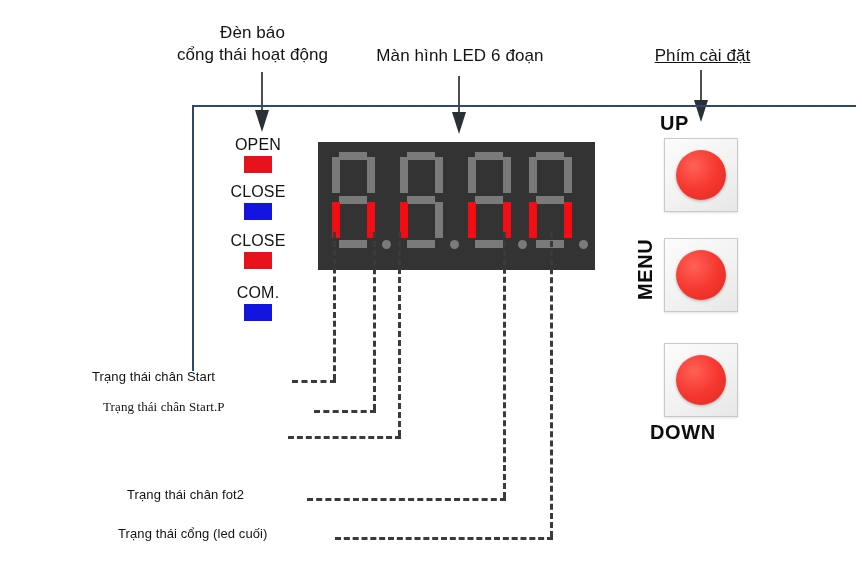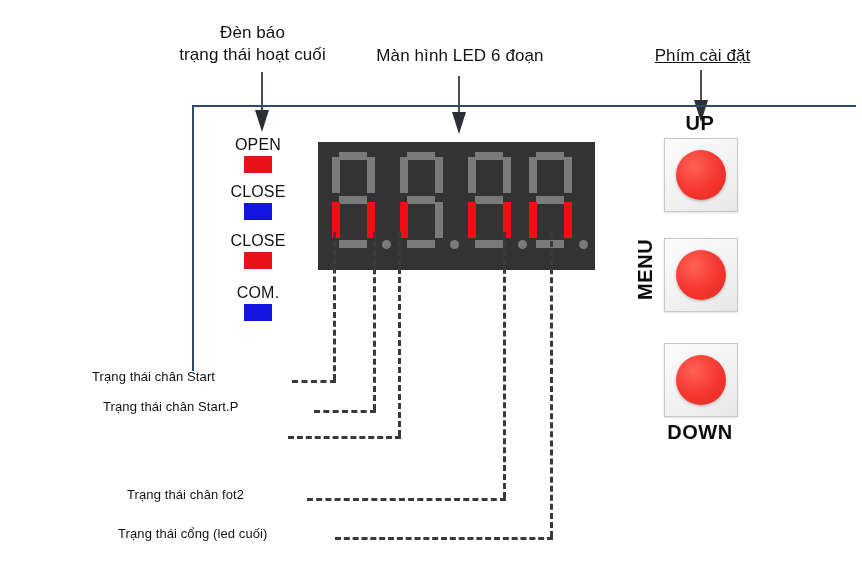--- a/index.html
+++ b/index.html
@@ -91,35 +91,35 @@
     box-shadow:0 1px 2px rgba(0,0,0,.12);
   }
   .keycap .dot{
     position:absolute;left:11px;top:11px;width:50px;height:50px;
     border-radius:50%;
     background:radial-gradient(circle at 36% 32%,#ff6157 0%,#f5372f 52%,#df2a23 100%);
     box-shadow:0 1px 3px rgba(0,0,0,.28);
   }
   .keytext{
     position:absolute;font-size:20px;font-weight:bold;color:#0d0d0d;
-    letter-spacing:.6px;text-align:center;
+    letter-spacing:.6px;
   }
   #menu-label{
     position:absolute;font-size:20px;font-weight:bold;color:#0d0d0d;
     transform:rotate(-90deg);transform-origin:left top;
     letter-spacing:.6px;white-space:nowrap;
   }
 </style>
 </head>
 <body>
 
 <div id="stage">
 
   <div class="callout" style="left:150px;top:22px;width:205px;">Đèn báo
-trạng thái hoạt cuối</div>
+cổng thái hoạt động</div>
 
   <div class="callout" style="left:360px;top:45px;width:200px;">Màn hình LED 6 đoạn</div>
 
   <div class="callout" style="left:620px;top:45px;width:165px;text-decoration:underline;">Phím cài đặt</div>
 
   <div class="arrow" style="left:255px;top:72px;height:60px;">
     <div class="shaft" style="height:40px;"></div>
     <div class="head" style="top:38px;"></div>
   </div>
 
@@ -204,21 +204,21 @@
   <div class="dash-v" style="left:398px;top:232px;height:204px;"></div>
   <div class="dash-h" style="left:288px;top:436px;width:113px;"></div>
 
   <div class="dash-v" style="left:503px;top:232px;height:266px;"></div>
   <div class="dash-h" style="left:307px;top:498px;width:199px;"></div>
 
   <div class="dash-v" style="left:550px;top:232px;height:305px;"></div>
   <div class="dash-h" style="left:335px;top:537px;width:218px;"></div>
 
   <div class="note" style="left:92px;top:369px;">Trạng thái chân Start</div>
-  <div class="note" style="left:103px;top:399px;">Trạng thái chân Start.P</div>
+  <div class="note" style="left:103px;top:399px;font-family:Liberation Serif, serif;">Trạng thái chân Start.P</div>
   <div class="note" style="left:127px;top:487px;">Trạng thái chân fot2</div>
   <div class="note" style="left:118px;top:526px;">Trạng thái cổng (led cuối)</div>
 
   <div class="keytext" style="left:660px;top:112px;width:80px;">UP</div>
 
   <div class="keycap" style="left:664px;top:138px;">
     <div class="dot"></div>
   </div>
 
   <div id="menu-label" style="left:634px;top:300px;">MENU</div>

